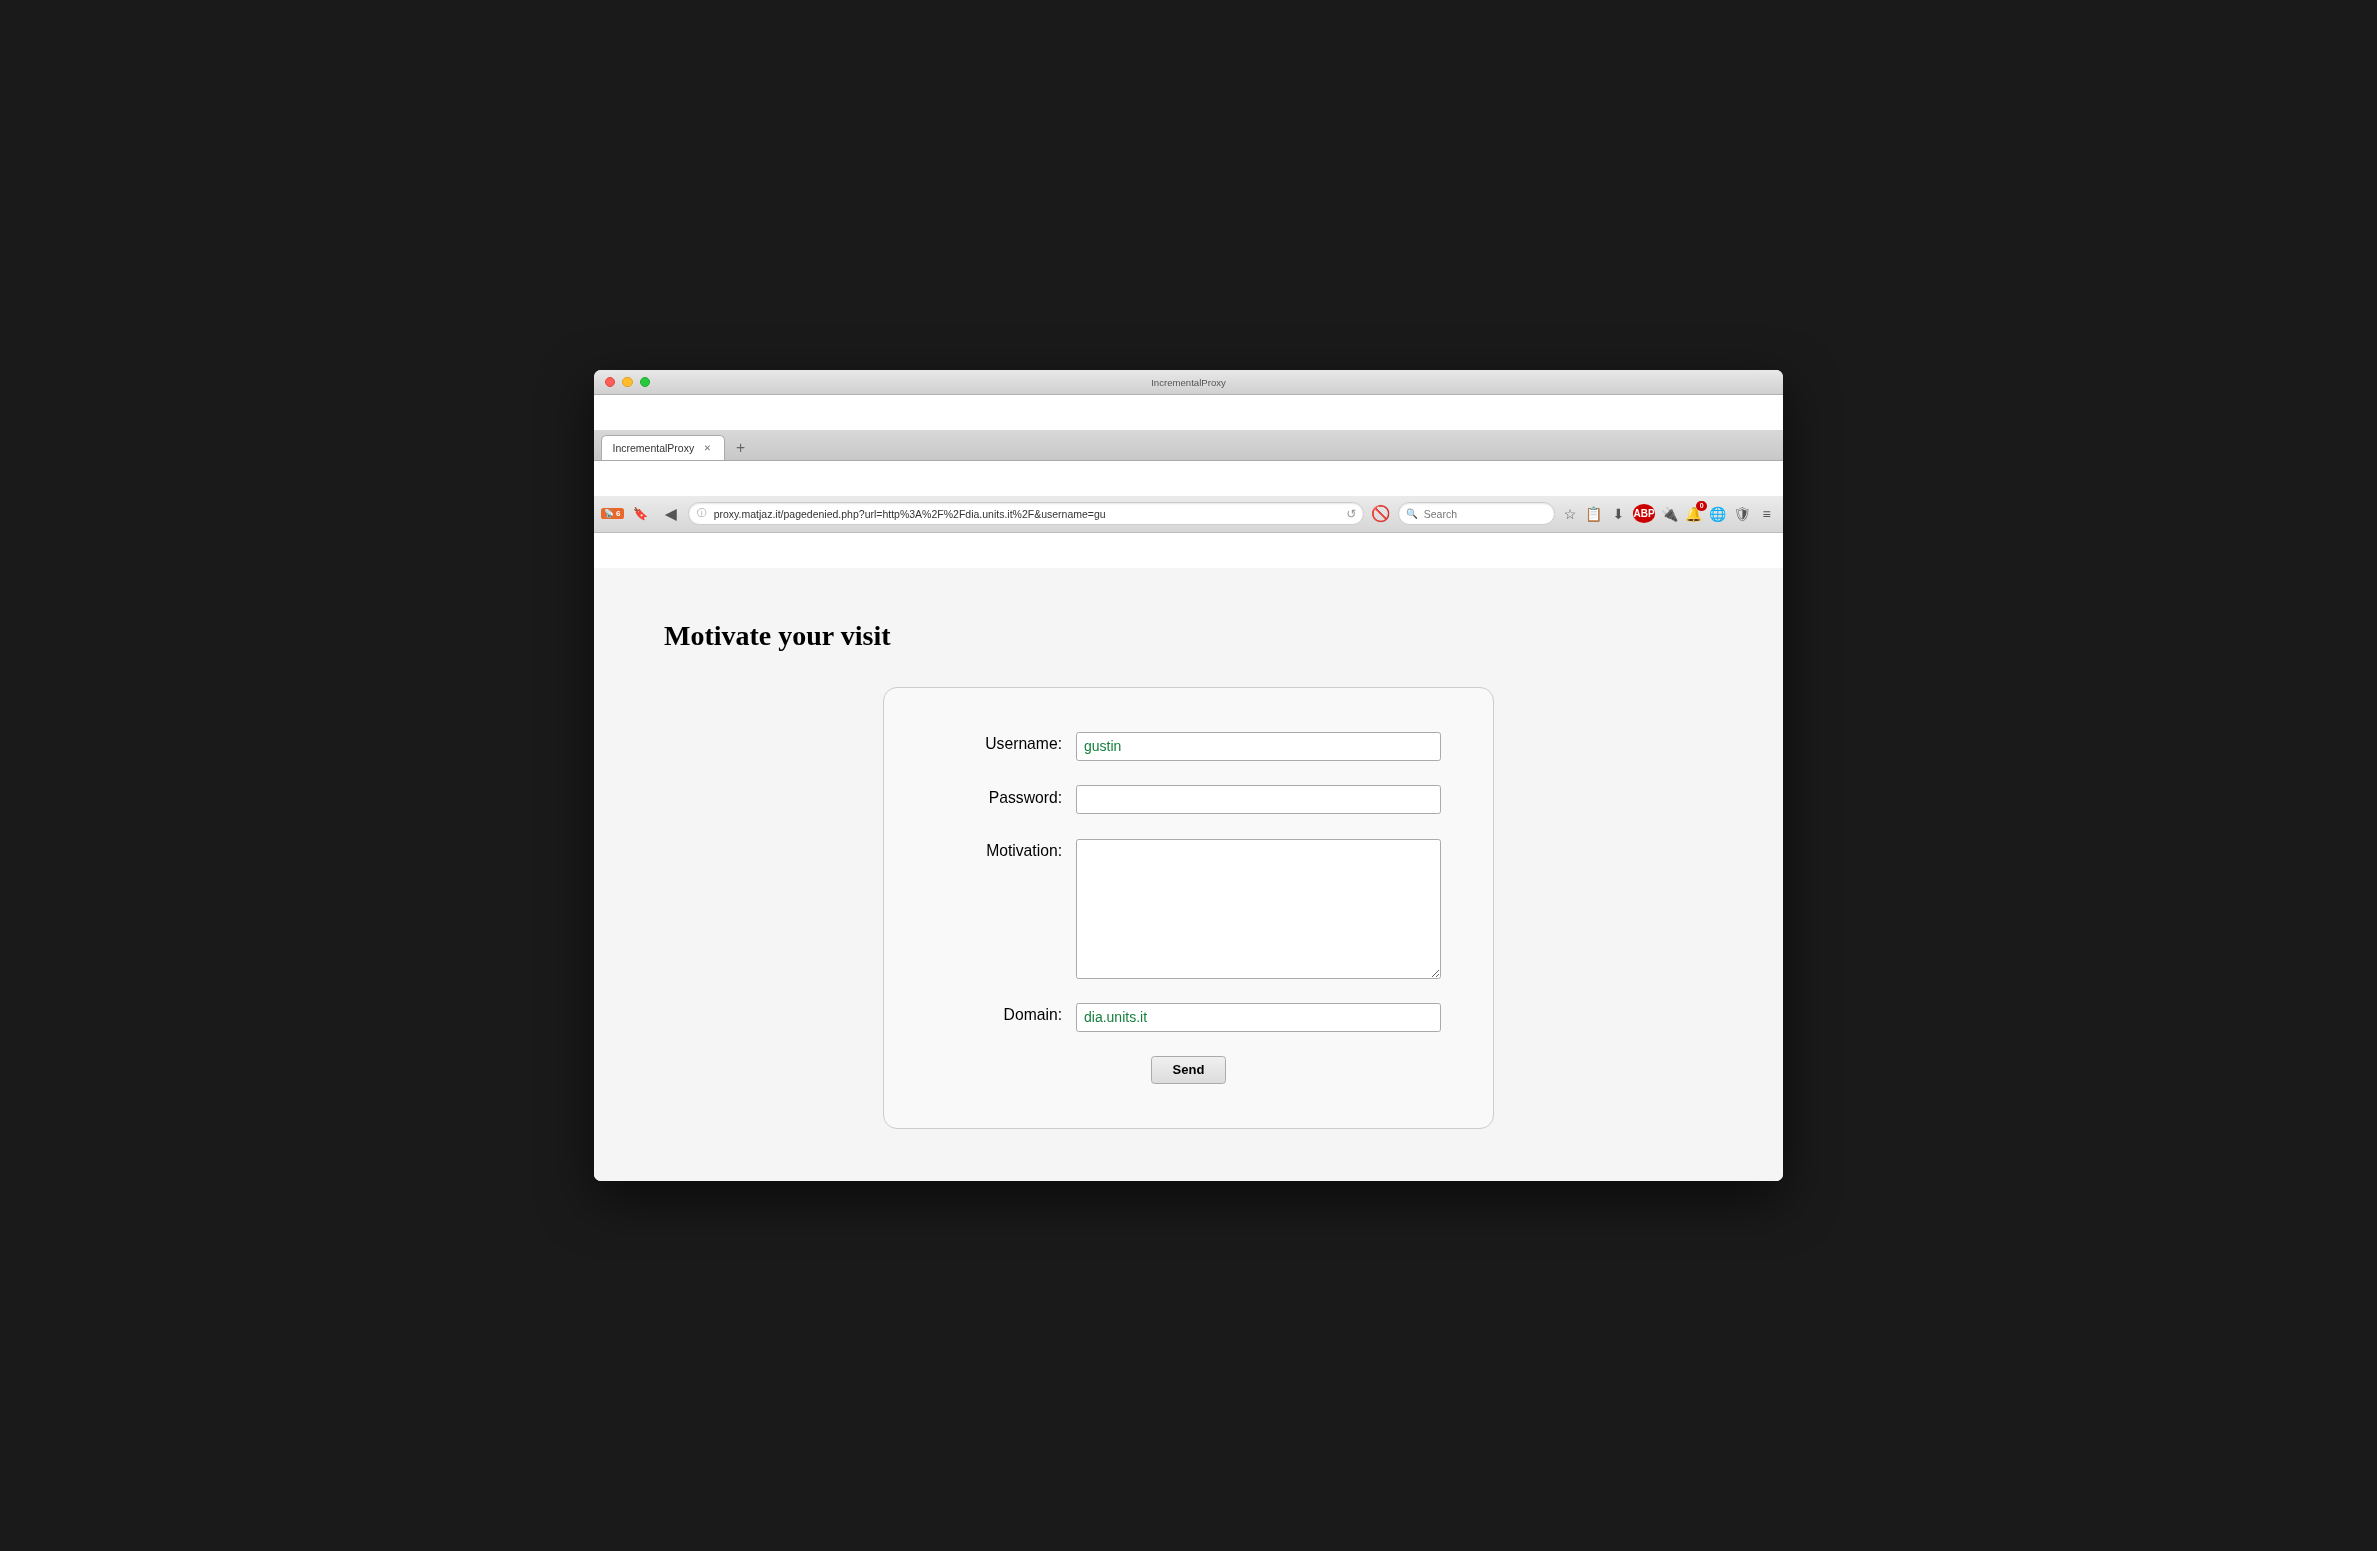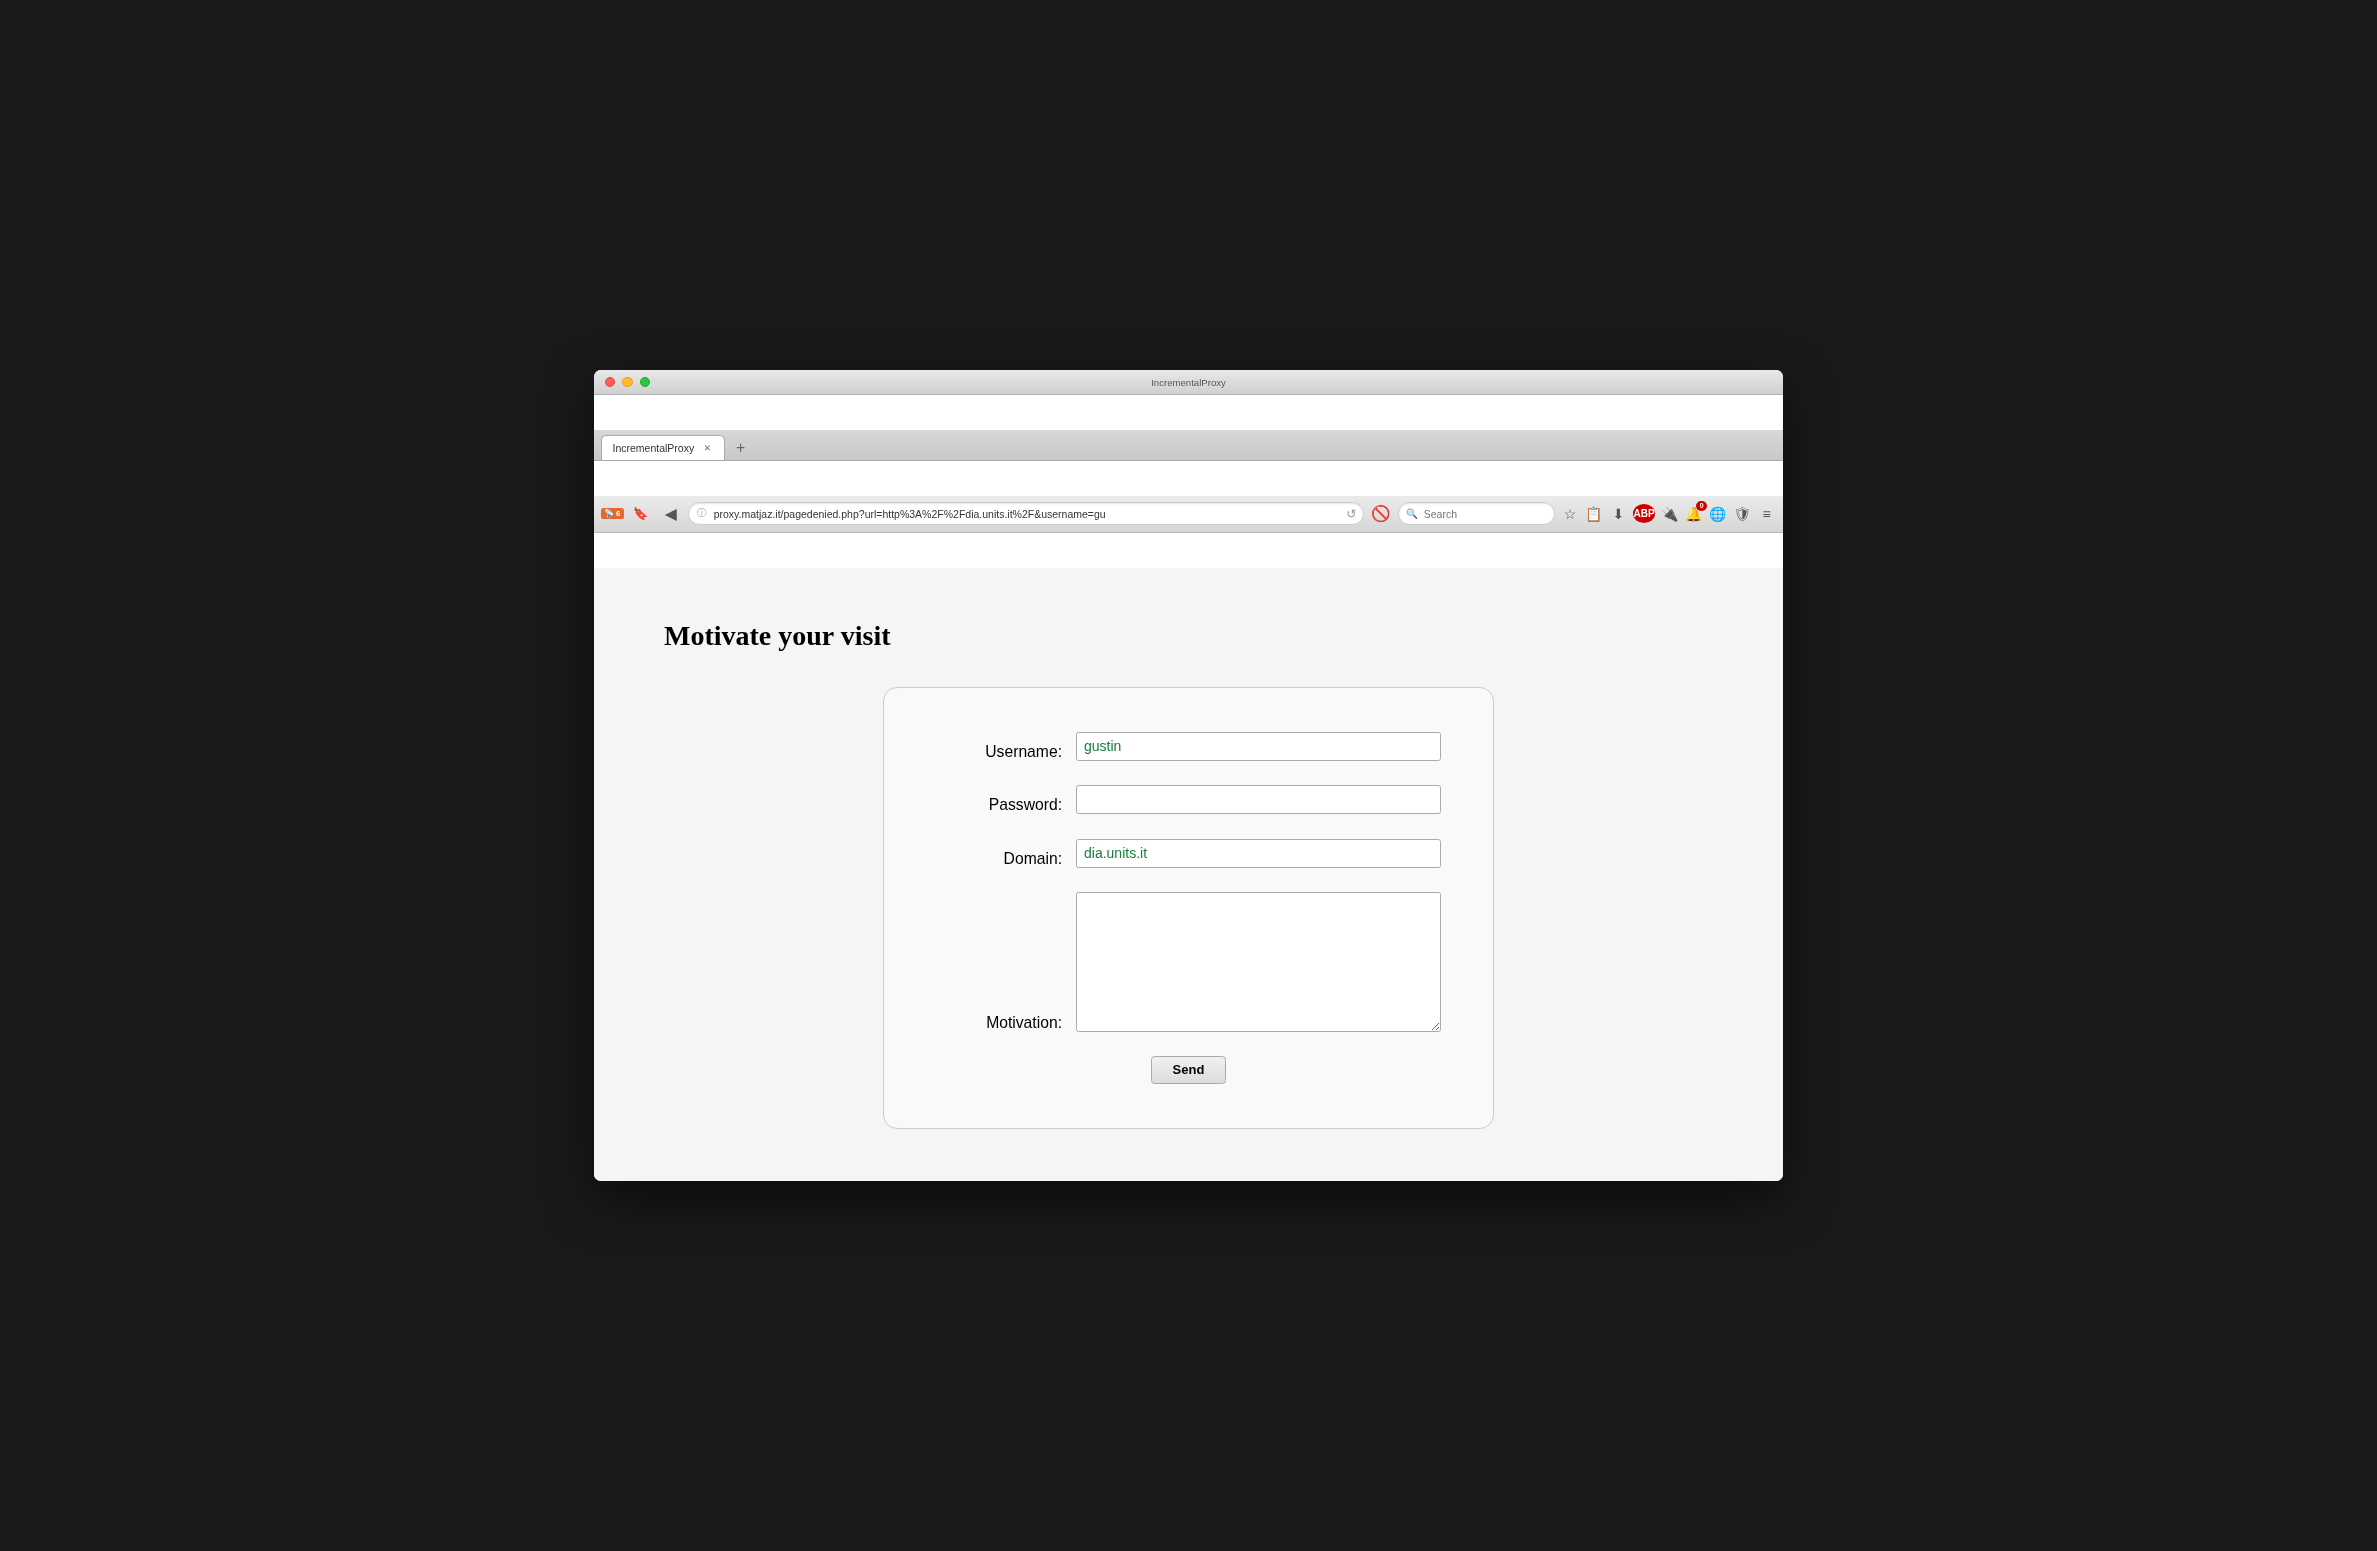--- a/index.html
+++ b/index.html
@@ -279,21 +279,21 @@
       border: 0.9px solid #ccc;
       border-radius: 14px;
       background: #f9f9f9;
       padding: 44px 52px;
       max-width: 611px;
       margin: 0 auto;
     }
 
     .form-row {
       display: flex;
-      align-items: flex-end;
+      align-items: flex-start;
       margin-bottom: 24.4px;
     }
 
     .form-label {
       font-size: 15.7px;
       color: #000;
       text-align: right;
       width: 140px;
       padding-right: 14px;
       padding-top: 3.5px;
@@ -459,29 +459,29 @@
         <label class="form-label">Username:</label>
         <input class="form-input" type="text" value="gustin" style="">
       </div>
 
       <div class="form-row">
         <label class="form-label">Password:</label>
         <input class="form-input" type="password" style="">
       </div>
 
       <div class="form-row">
+        <label class="form-label">Motivation:</label>
+        <textarea class="form-textarea" style=""></textarea>
+      </div>
+
+      <div class="form-row">
         <label class="form-label">Domain:</label>
         <input class="form-input" type="text" value="dia.units.it" style="">
       </div>
 
-      <div class="form-row">
-        <label class="form-label">Motivation:</label>
-        <textarea class="form-textarea" style=""></textarea>
-      </div>
-
       <div class="form-submit-row">
         <button class="submit-btn">Send</button>
       </div>
 
     </div>
   </div>
 </div>
 
 
 </body></html>

